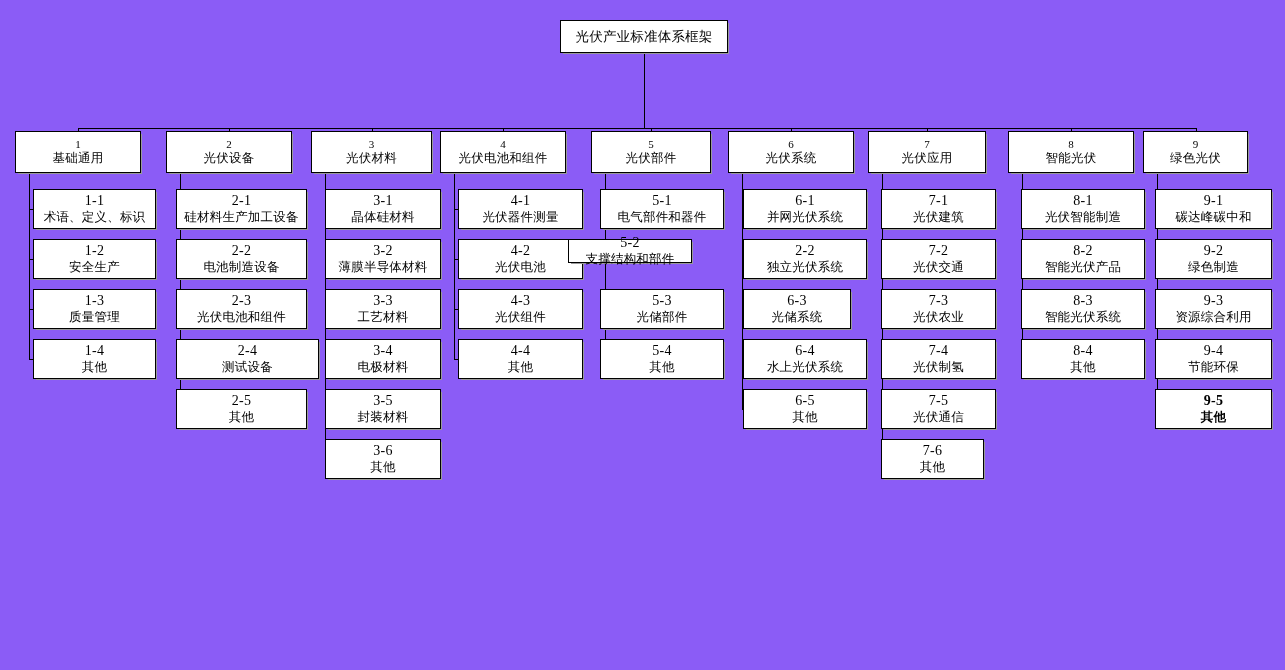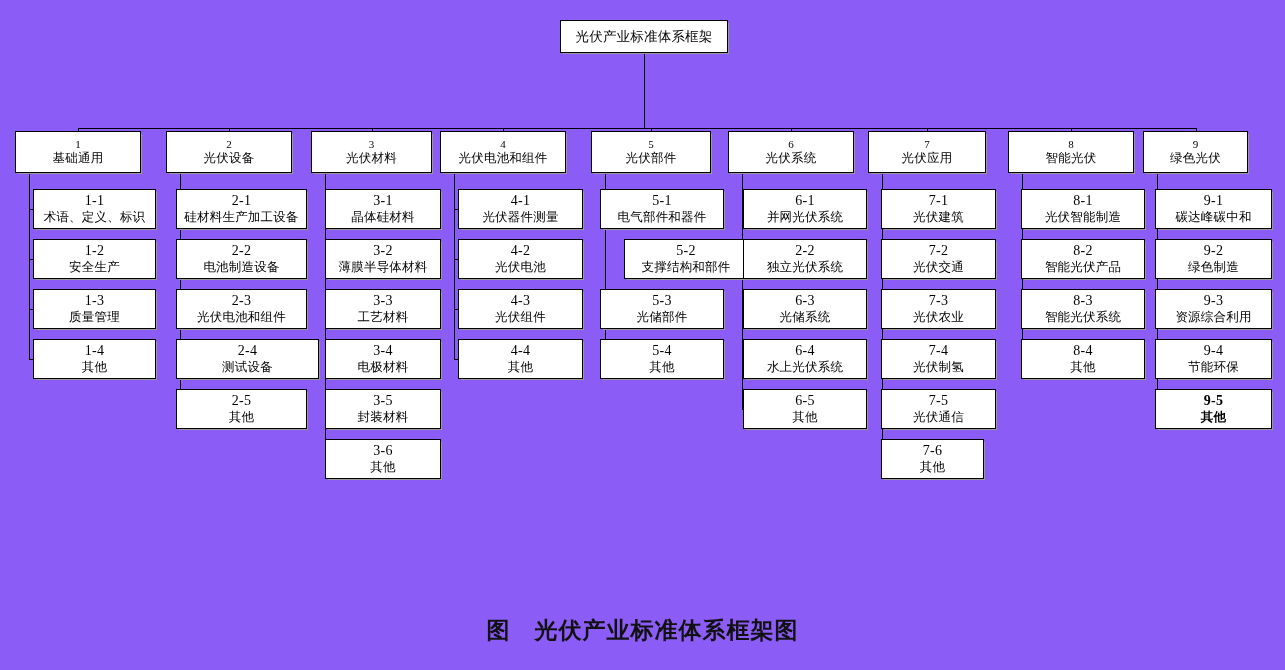--- a/index.html
+++ b/index.html
@@ -243,21 +243,21 @@
         <span class="label">其他</span>
       </div>
       <div class="node l1" style="left: 591px; top: 131px; width: 120px; height: 42px;">
         <span class="code">5</span>
         <span class="label">光伏部件</span>
       </div>
       <div class="node l2" style="left: 600px; top: 189px; width: 124px; height: 40px;">
         <span class="code">5-1</span>
         <span class="label">电气部件和器件</span>
       </div>
-      <div class="node l2" style="left: 624px; top: 239px; width: 124px; height: 40px; align-items: center;">
+      <div class="node l2" style="left: 568px; top: 239px; width: 124px; height: 24px; align-items: center;">
         <span class="code">5-2</span>
         <span class="label">支撑结构和部件</span>
       </div>
       <div class="node l2" style="left: 600px; top: 289px; width: 124px; height: 40px;">
         <span class="code">5-3</span>
         <span class="label">光储部件</span>
       </div>
       <div class="node l2" style="left: 600px; top: 339px; width: 124px; height: 40px;">
         <span class="code">5-4</span>
         <span class="label">其他</span>
@@ -267,21 +267,21 @@
         <span class="label">光伏系统</span>
       </div>
       <div class="node l2" style="left: 743px; top: 189px; width: 124px; height: 40px;">
         <span class="code">6-1</span>
         <span class="label">并网光伏系统</span>
       </div>
       <div class="node l2" style="left: 743px; top: 239px; width: 124px; height: 40px;">
         <span class="code">2-2</span>
         <span class="label">独立光伏系统</span>
       </div>
-      <div class="node l2" style="left: 743px; top: 289px; width: 124px; height: 40px;">
+      <div class="node l2" style="left: 743px; top: 289px; width: 108px; height: 40px;">
         <span class="code">6-3</span>
         <span class="label">光储系统</span>
       </div>
       <div class="node l2" style="left: 743px; top: 339px; width: 124px; height: 40px;">
         <span class="code">6-4</span>
         <span class="label">水上光伏系统</span>
       </div>
       <div class="node l2" style="left: 743px; top: 389px; width: 124px; height: 40px;">
         <span class="code">6-5</span>
         <span class="label">其他</span>
@@ -353,14 +353,13 @@
       <div class="node l2" style="left: 1155px; top: 339px; width: 117px; height: 40px;">
         <span class="code">9-4</span>
         <span class="label">节能环保</span>
       </div>
       <div class="node l2 bold" style="left: 1155px; top: 389px; width: 117px; height: 40px;">
         <span class="code">9-5</span>
         <span class="label">其他</span>
       </div>
     </div>
 
-  <div id="caption">图　光伏产业标准体系框架图</div>
 </div>
 
 </body></html>

